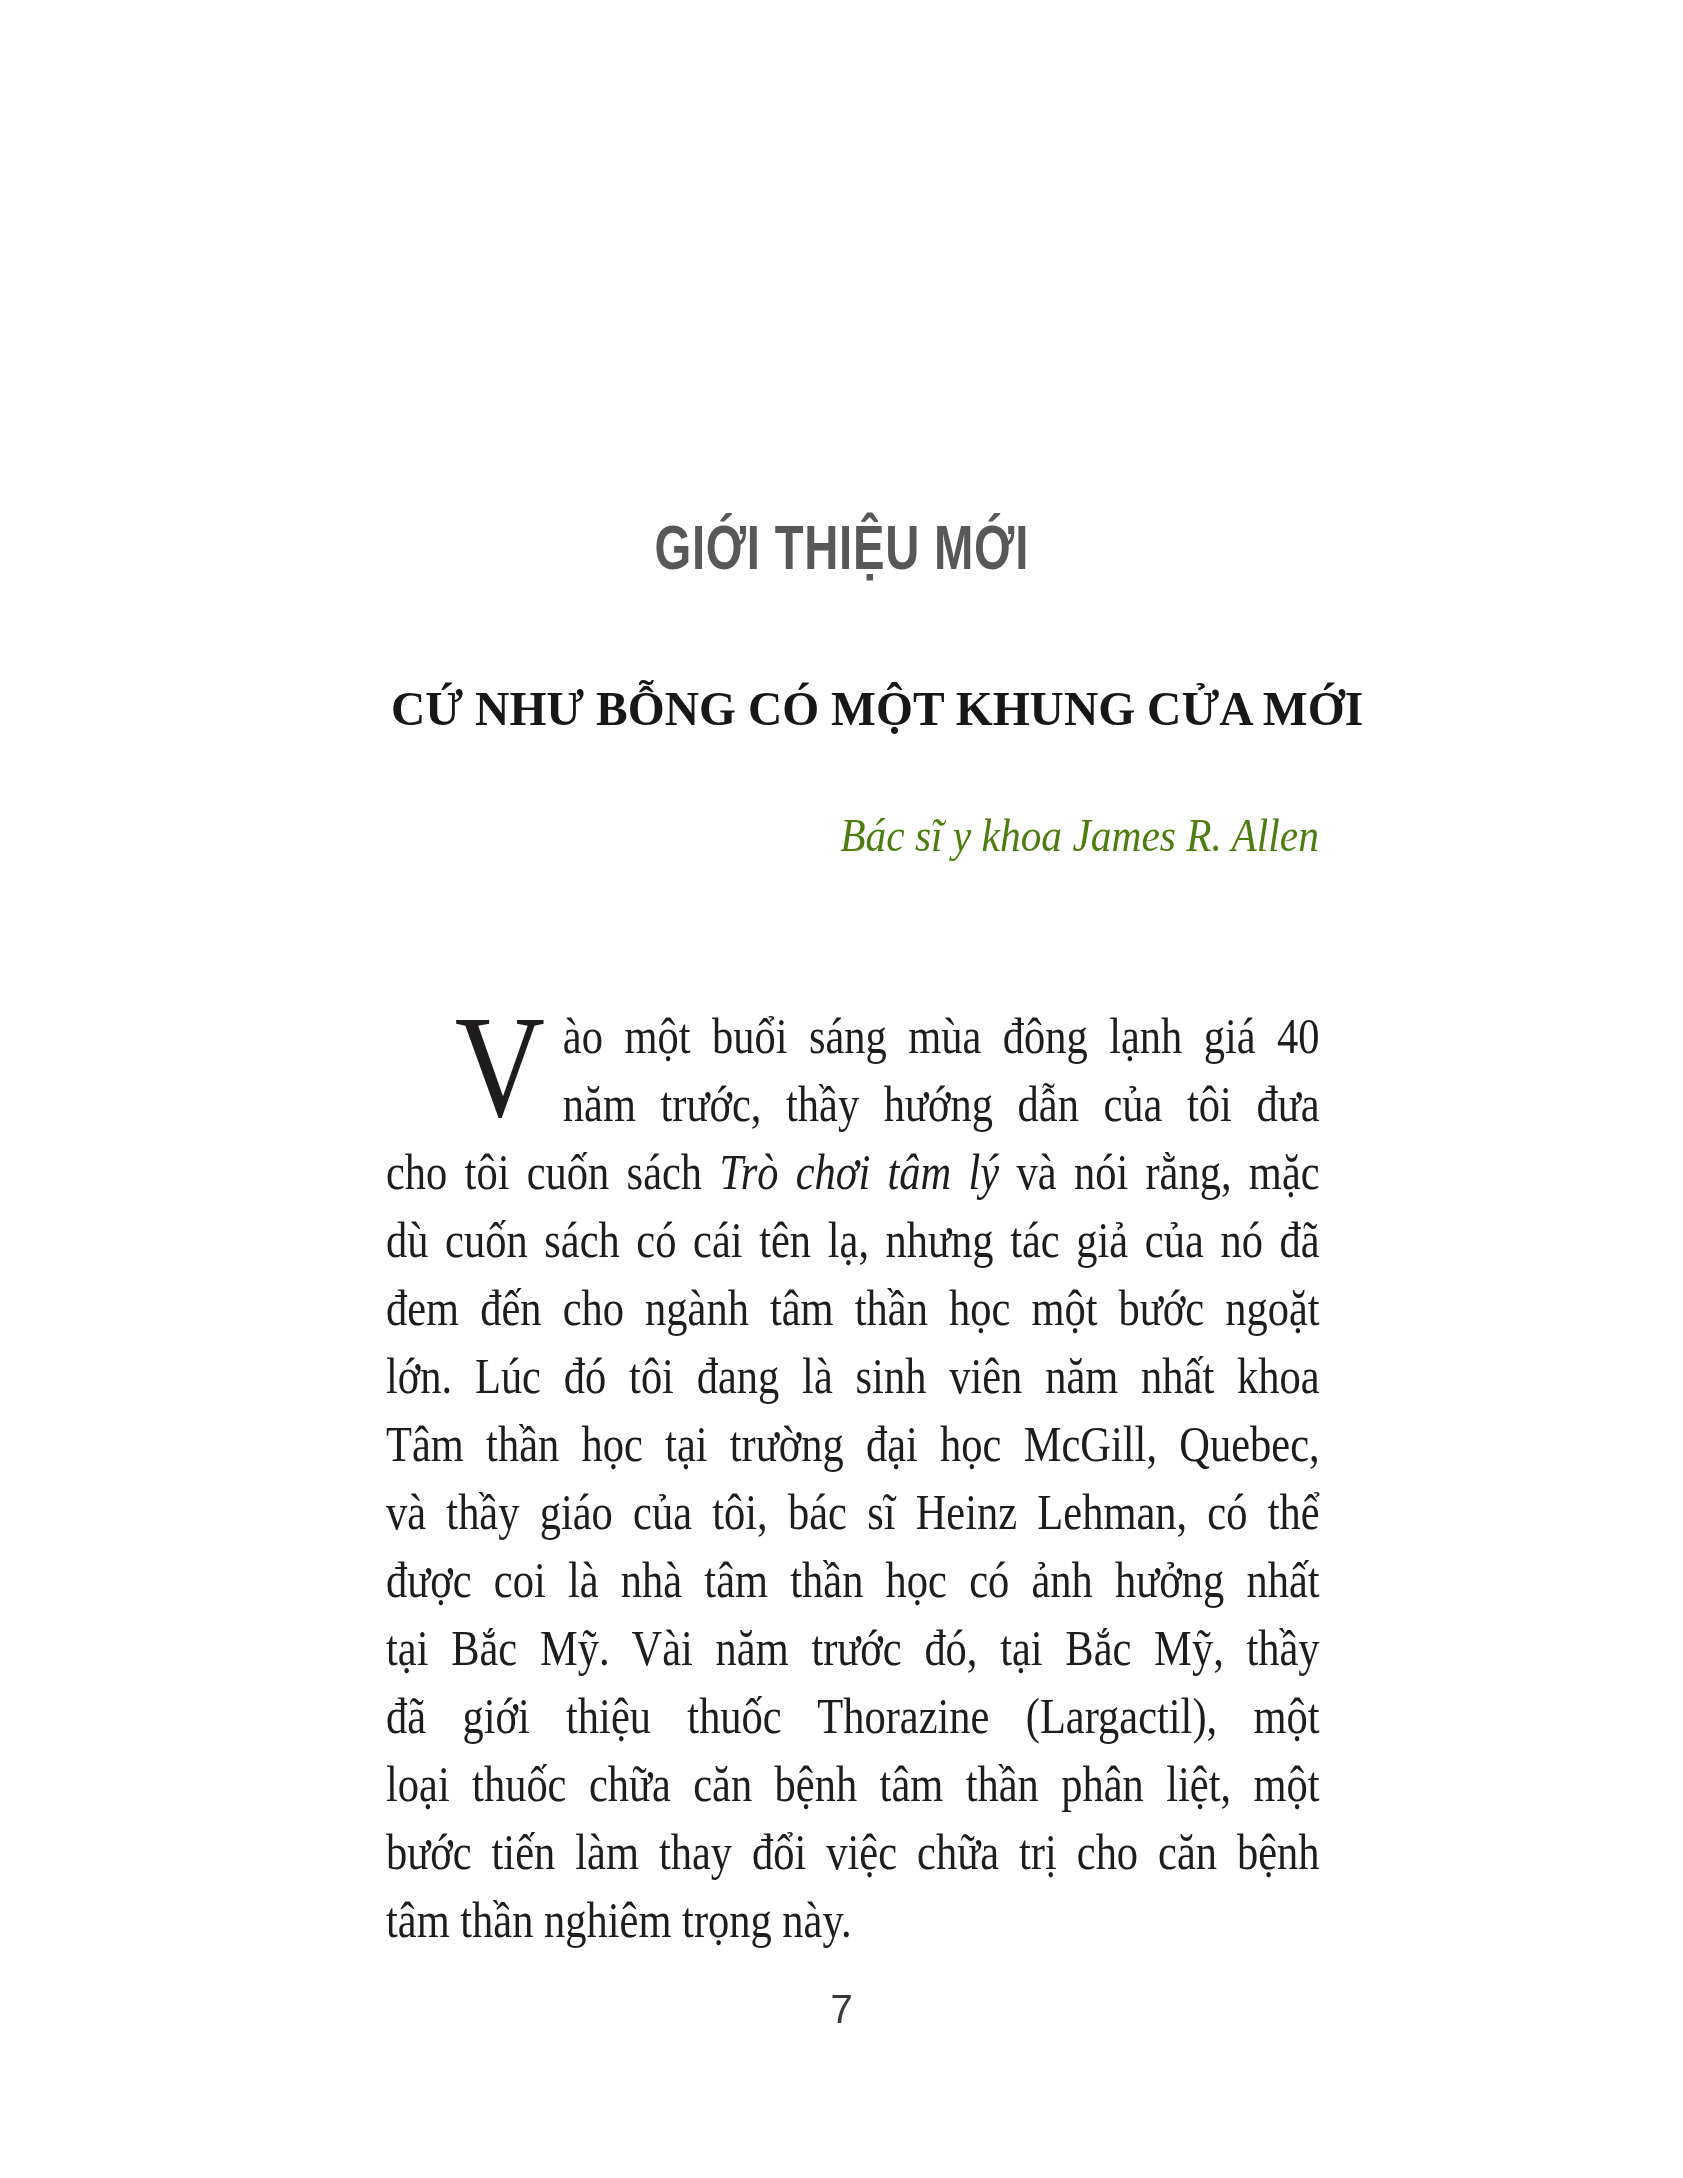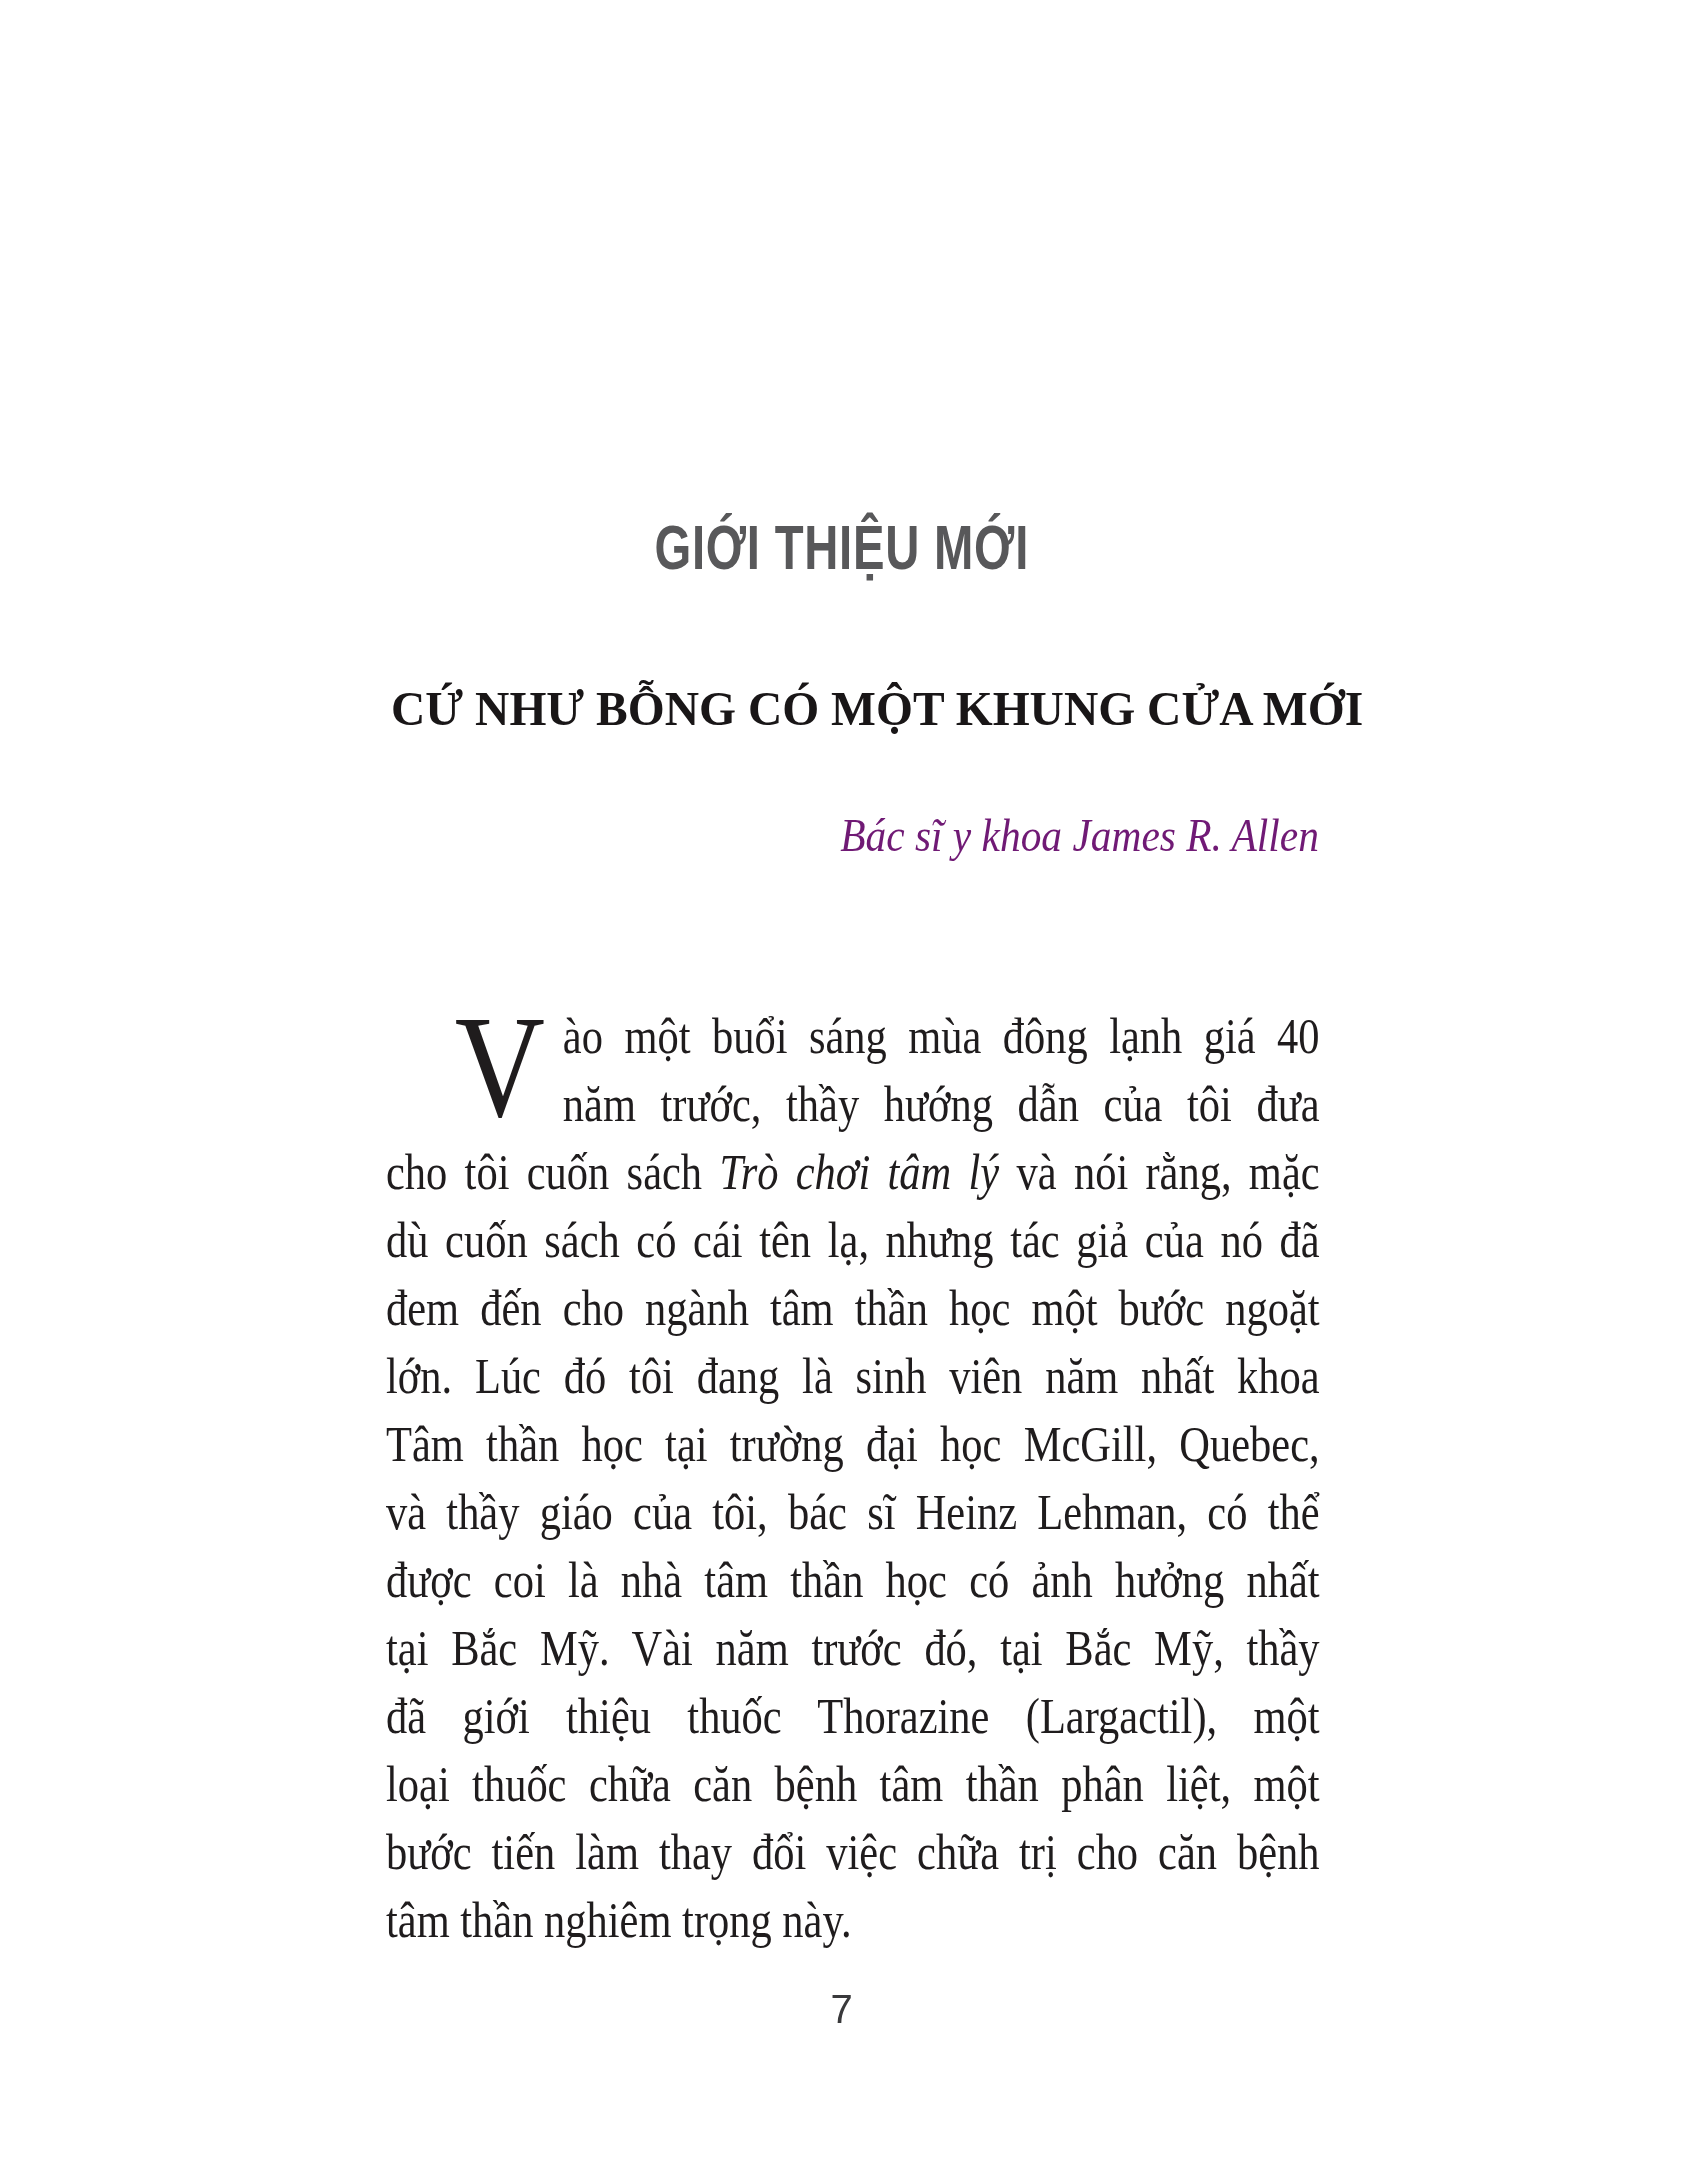--- a/index.html
+++ b/index.html
@@ -104,21 +104,21 @@
 <div id="page" style="background: rgb(255, 255, 255);">
 
   <div id="chapter-title" style="color: rgb(88, 88, 90);">
     <span class="squeeze">GIỚI THIỆU MỚI</span>
   </div>
 
   <div id="section-heading" style="color: rgb(25, 22, 23); text-decoration: underline;">
     <span class="squeeze">CỨ NHƯ BỖNG CÓ MỘT KHUNG CỬA MỚI</span>
   </div>
 
-  <div id="author-byline" style="color: #701a75;">
+  <div id="author-byline" style="color: #4d7c0f;">
     <span class="squeeze">Bác sĩ y khoa James R. Allen</span>
   </div>
 
   <div id="body-paragraph" style="color: rgb(31, 28, 29);">
     <div id="opening-row">
       <div id="drop-cap">V</div>
       <div id="first-lines">
           <div class="line"><span>ào một buổi sáng mùa đông lạnh giá 40</span></div>
           <div class="line"><span>năm trước, thầy hướng dẫn của tôi đưa</span></div>
         </div>

